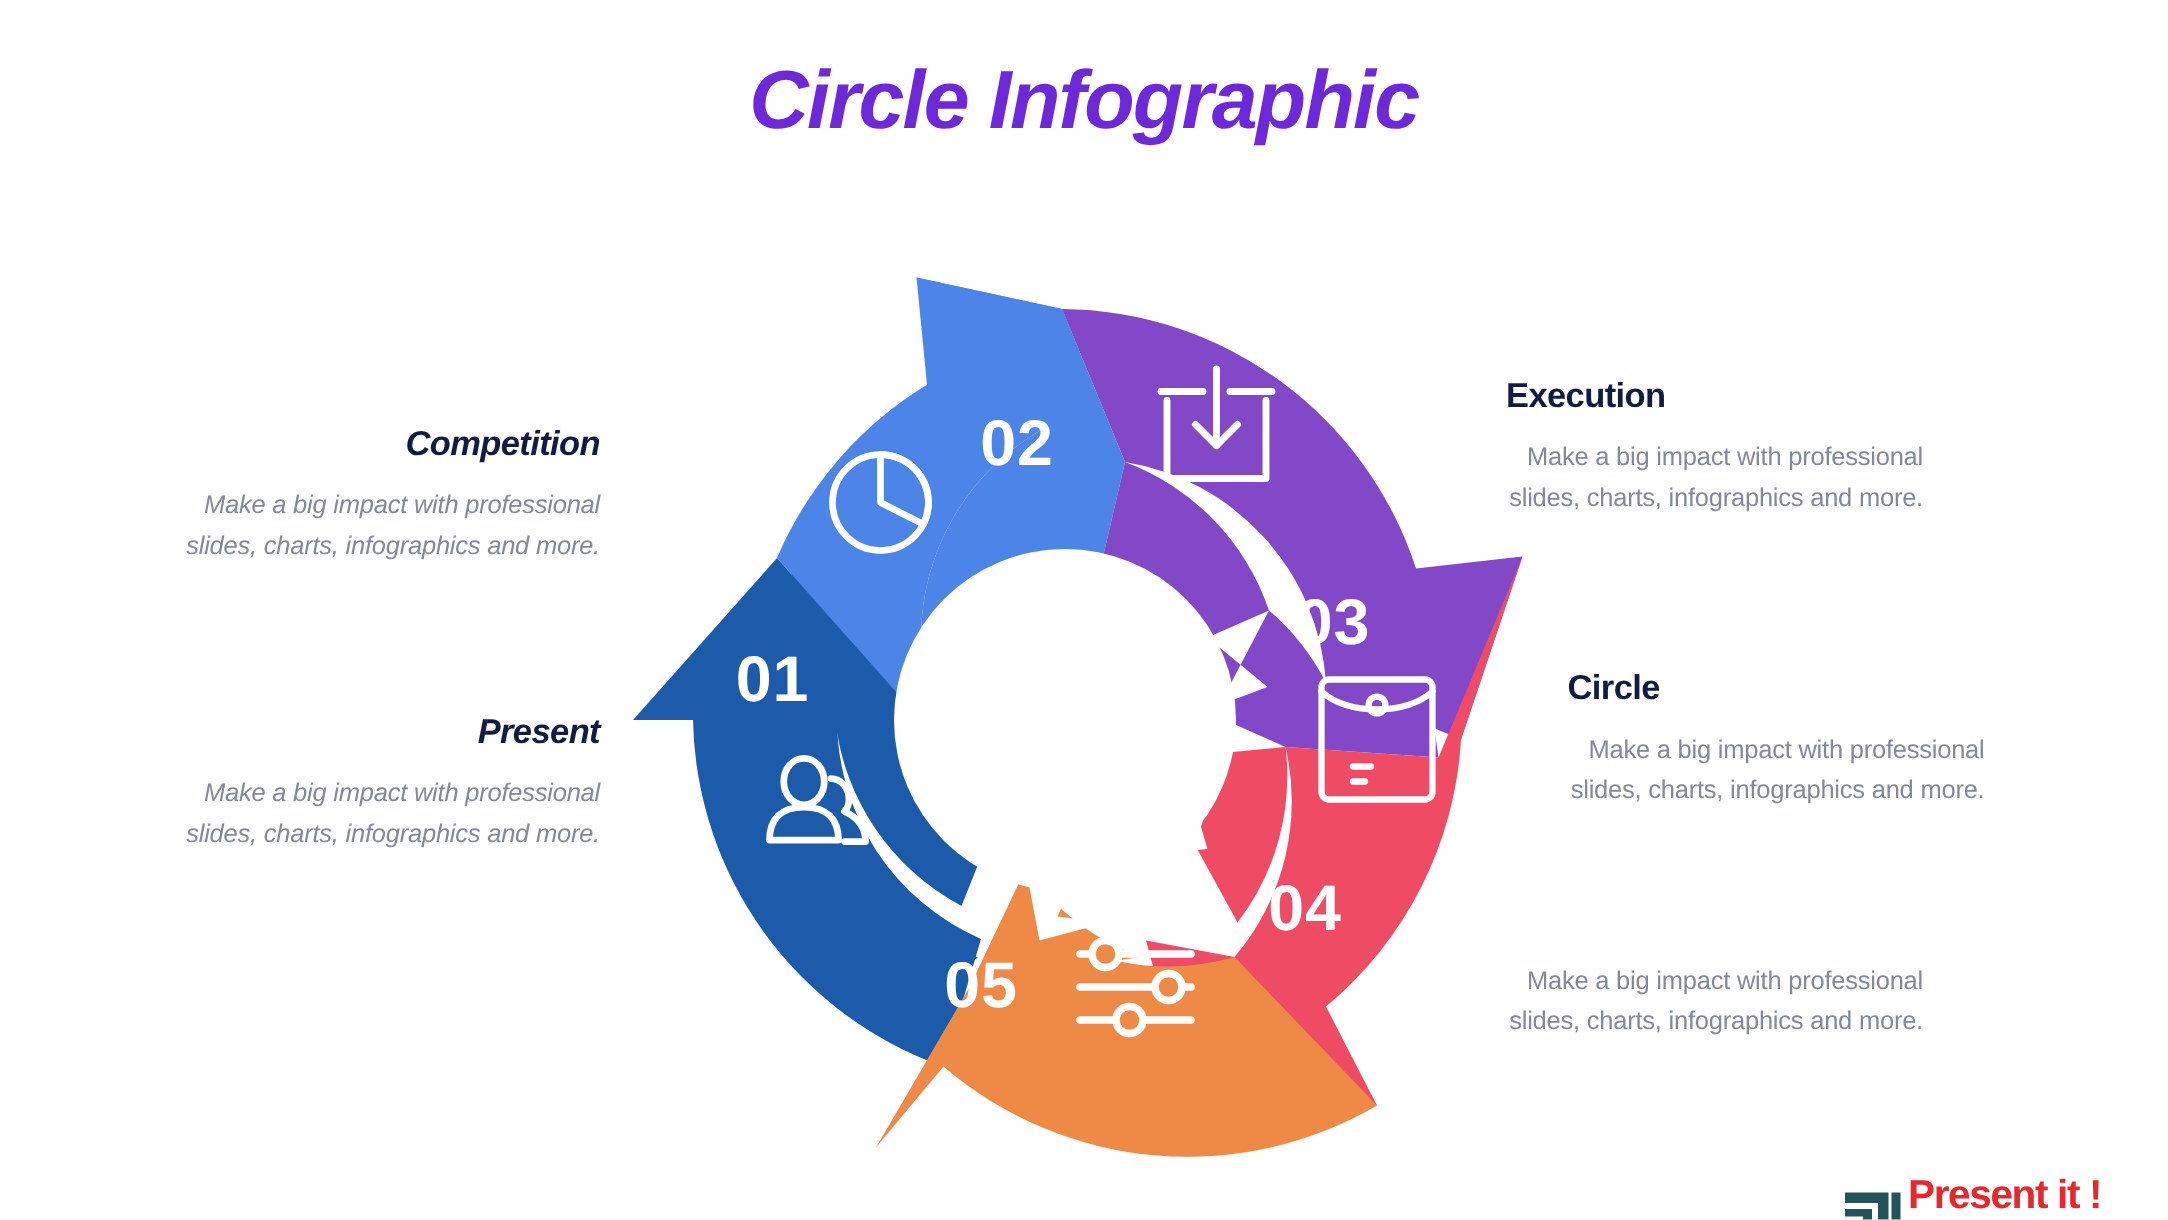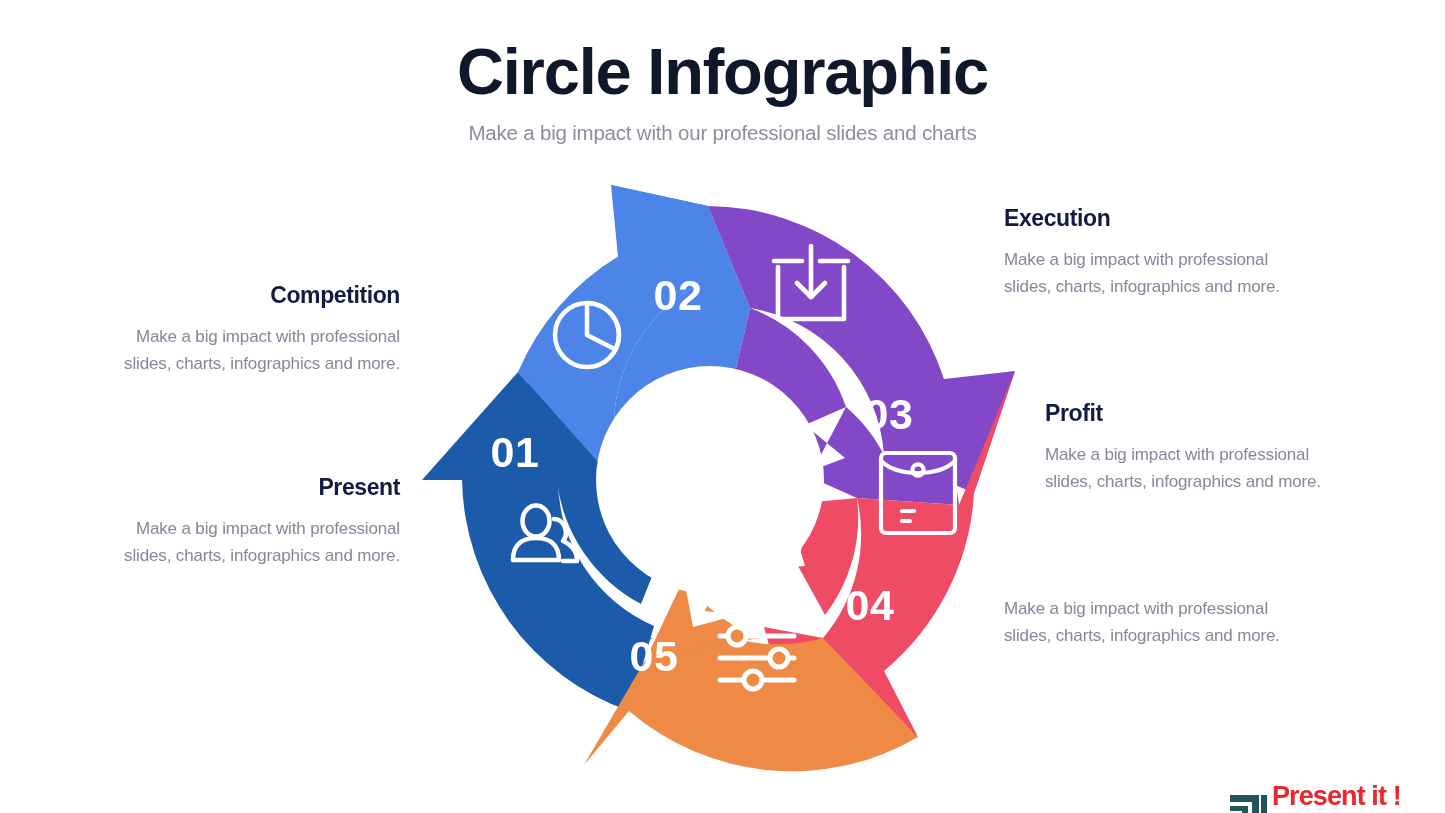--- a/index.html
+++ b/index.html
@@ -17,26 +17,27 @@
 
   
   #header {
     position: absolute;
     left: 0;
     top: 38px;
     width: 1445px;
     text-align: center;
   }
   #page-title {
-    font-size: 65px;
-    font-weight: bold;
-    color: #0f172a;
+    font-size: 55px;
+    font-weight: bold;
+    color: #6d28d9;
     letter-spacing: -1.2px;
     line-height: 1.05;
     margin: 0;
+    font-style: italic;
   }
   #page-subtitle {
     font-size: 20.5px;
     color: #8a8f9c;
     margin-top: 15px;
     letter-spacing: -0.2px;
   }
 
   
   .block { position: absolute; width: 278px; }
@@ -45,23 +46,24 @@
     font-weight: bold;
     color: #121c42;
     letter-spacing: -0.4px;
     margin-bottom: 15px;
   }
   .block .body {
     font-size: 17px;
     color: #83889a;
     line-height: 1.58;
     letter-spacing: -0.15px;
-  }
-  .block.right-align { text-align: right; }
-  .block.left-align  { text-align: left; }
+    text-align: right;
+  }
+  .block.right-align { text-align: right; font-style: italic; }
+  .block.left-align  { text-align: left; margin-top: 45px; }
 
   #block-competition { left: 122px; top: 282px; }
   #block-planning    { left: 122px; top: 474px; }
   #block-execution   { left: 1004px; top: 205px; }
   #block-target      { left: 1045px; top: 400px; }
   #block-profit      { left: 1004px; top: 596px; }
 
   
   #wheel {
     position: absolute;
@@ -110,40 +112,39 @@
     letter-spacing: -0.05px;
     margin-top: 4px;
     white-space: nowrap;
   }
 </style>
 </head>
 <body>
 
 <div id="header">
   <div id="page-title">Circle Infographic</div>
-  <div id="page-subtitle">Make a big impact with our professional slides and charts</div>
 </div>
 
 <div class="block right-align" id="block-competition">
   <div class="heading">Competition</div>
   <div class="body">Make a big impact with professional slides, charts, infographics and more.</div>
 </div>
 
 <div class="block right-align" id="block-planning">
   <div class="heading">Present</div>
   <div class="body">Make a big impact with professional slides, charts, infographics and more.</div>
 </div>
 
 <div class="block left-align" id="block-execution">
   <div class="heading">Execution</div>
   <div class="body">Make a big impact with professional slides, charts, infographics and more.</div>
 </div>
 
 <div class="block left-align" id="block-target">
-  <div class="heading">Profit</div>
+  <div class="heading">Circle</div>
   <div class="body">Make a big impact with professional slides, charts, infographics and more.</div>
 </div>
 
 <div class="block left-align" id="block-profit">
   <div class="body">Make a big impact with professional slides, charts, infographics and more.</div>
 </div>
 
 <div id="wheel">
   <svg viewBox="0 0 610 600" xmlns="http://www.w3.org/2000/svg">
 

